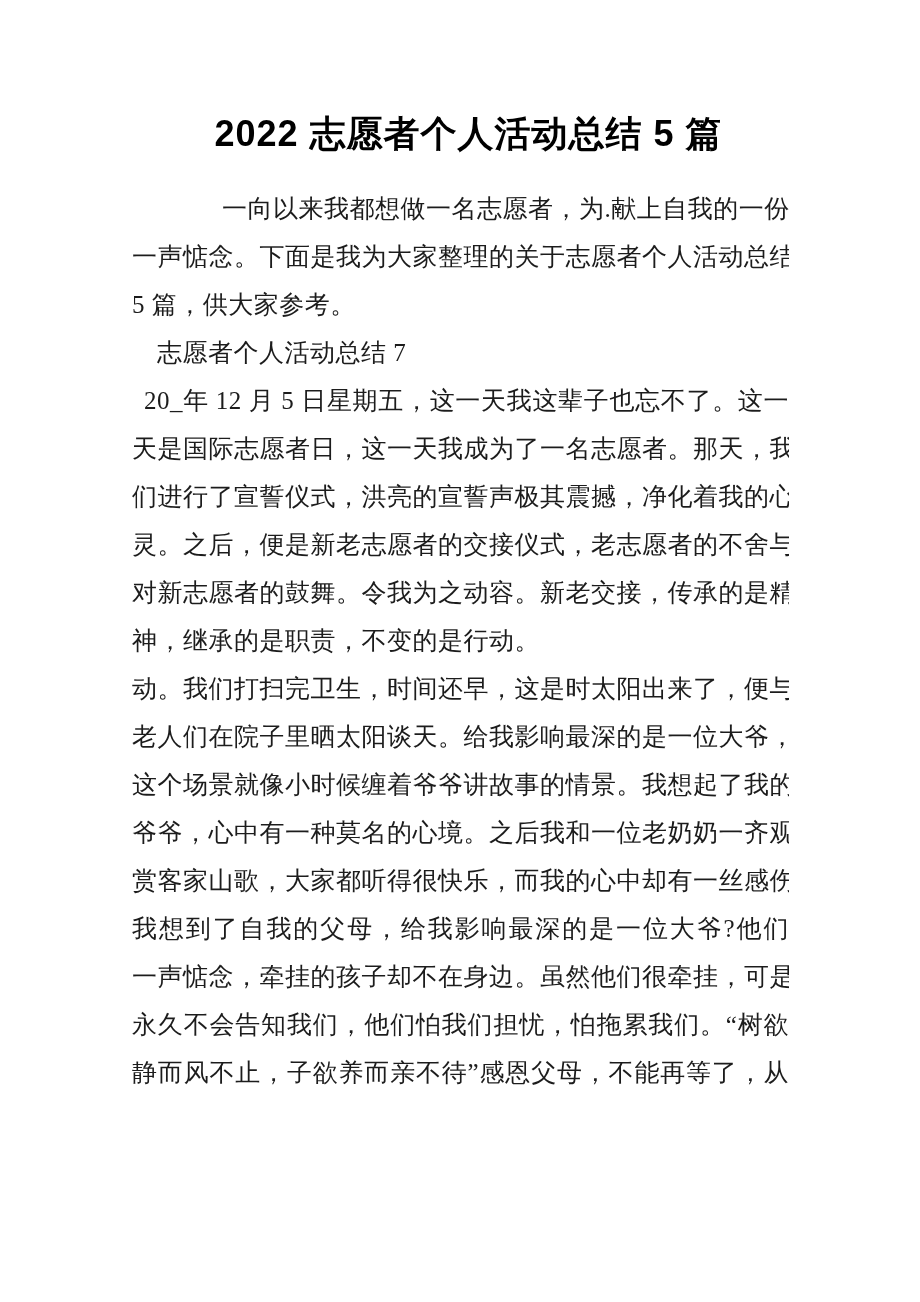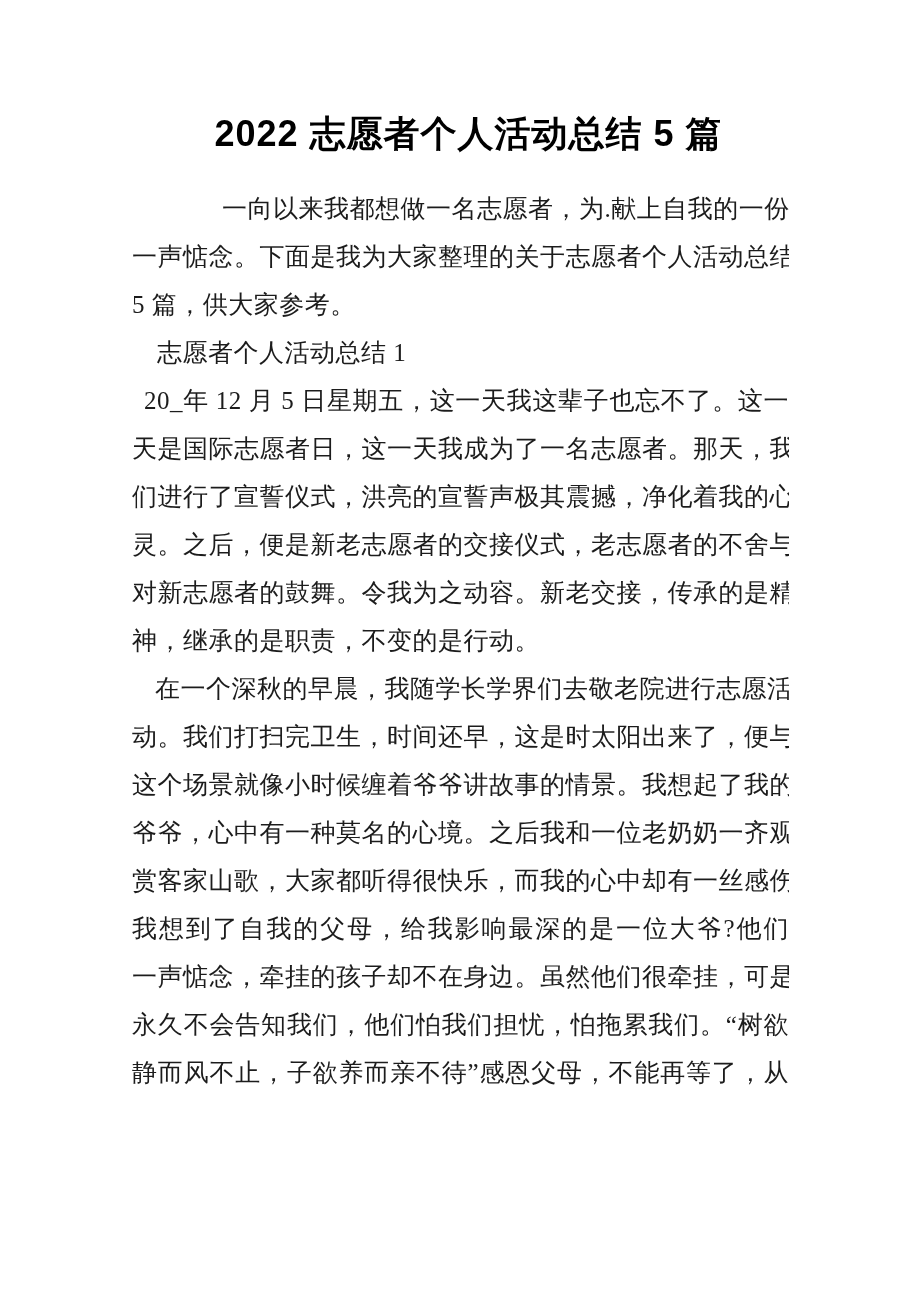--- a/index.html
+++ b/index.html
@@ -61,29 +61,29 @@
 </style>
 </head>
 <body>
 
 <div class="page">
   <div class="doc-title">2022 志愿者个人活动总结 5 篇</div>
   <div class="doc-body">
     <div class="l j ind-90">一向以来我都想做一名志愿者，为.献上自我的一份</div>
     <div class="l j">一声惦念。下面是我为大家整理的关于志愿者个人活动总结</div>
     <div class="l">5 篇，供大家参考。</div>
-    <div class="l ind-25">志愿者个人活动总结 1</div>
+    <div class="l ind-25">志愿者个人活动总结 7</div>
     <div class="l j ind-12">20_年 12 月 5 日星期五，这一天我这辈子也忘不了。这一</div>
     <div class="l j">天是国际志愿者日，这一天我成为了一名志愿者。那天，我</div>
     <div class="l j">们进行了宣誓仪式，洪亮的宣誓声极其震撼，净化着我的心</div>
     <div class="l j">灵。之后，便是新老志愿者的交接仪式，老志愿者的不舍与</div>
     <div class="l j">对新志愿者的鼓舞。令我为之动容。新老交接，传承的是精</div>
     <div class="l">神，继承的是职责，不变的是行动。</div>
-    <div class="l j ind-23">在一个深秋的早晨，我随学长学界们去敬老院进行志愿活</div>
     <div class="l j">动。我们打扫完卫生，时间还早，这是时太阳出来了，便与</div>
+    <div class="l j">老人们在院子里晒太阳谈天。给我影响最深的是一位大爷，</div>
     <div class="l j">这个场景就像小时候缠着爷爷讲故事的情景。我想起了我的</div>
     <div class="l j">爷爷，心中有一种莫名的心境。之后我和一位老奶奶一齐观</div>
     <div class="l j">赏客家山歌，大家都听得很快乐，而我的心中却有一丝感伤。</div>
     <div class="l j">我想到了自我的父母，给我影响最深的是一位大爷?他们</div>
     <div class="l j">一声惦念，牵挂的孩子却不在身边。虽然他们很牵挂，可是</div>
     <div class="l j">永久不会告知我们，他们怕我们担忧，怕拖累我们。“树欲</div>
     <div class="l j">静而风不止，子欲养而亲不待”感恩父母，不能再等了，从</div>
   </div>
 </div>
 

